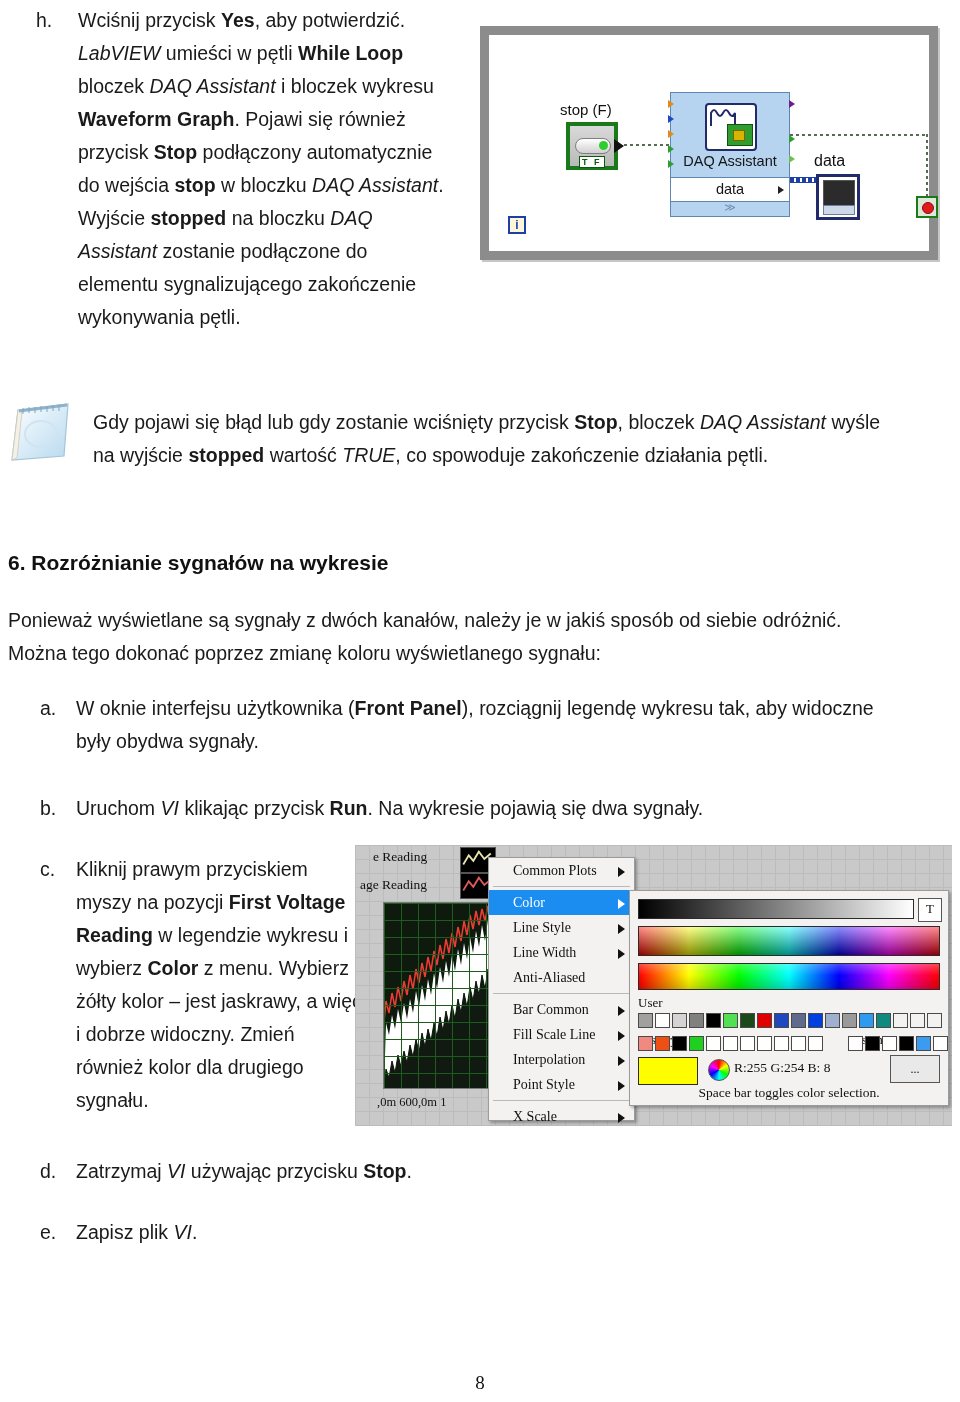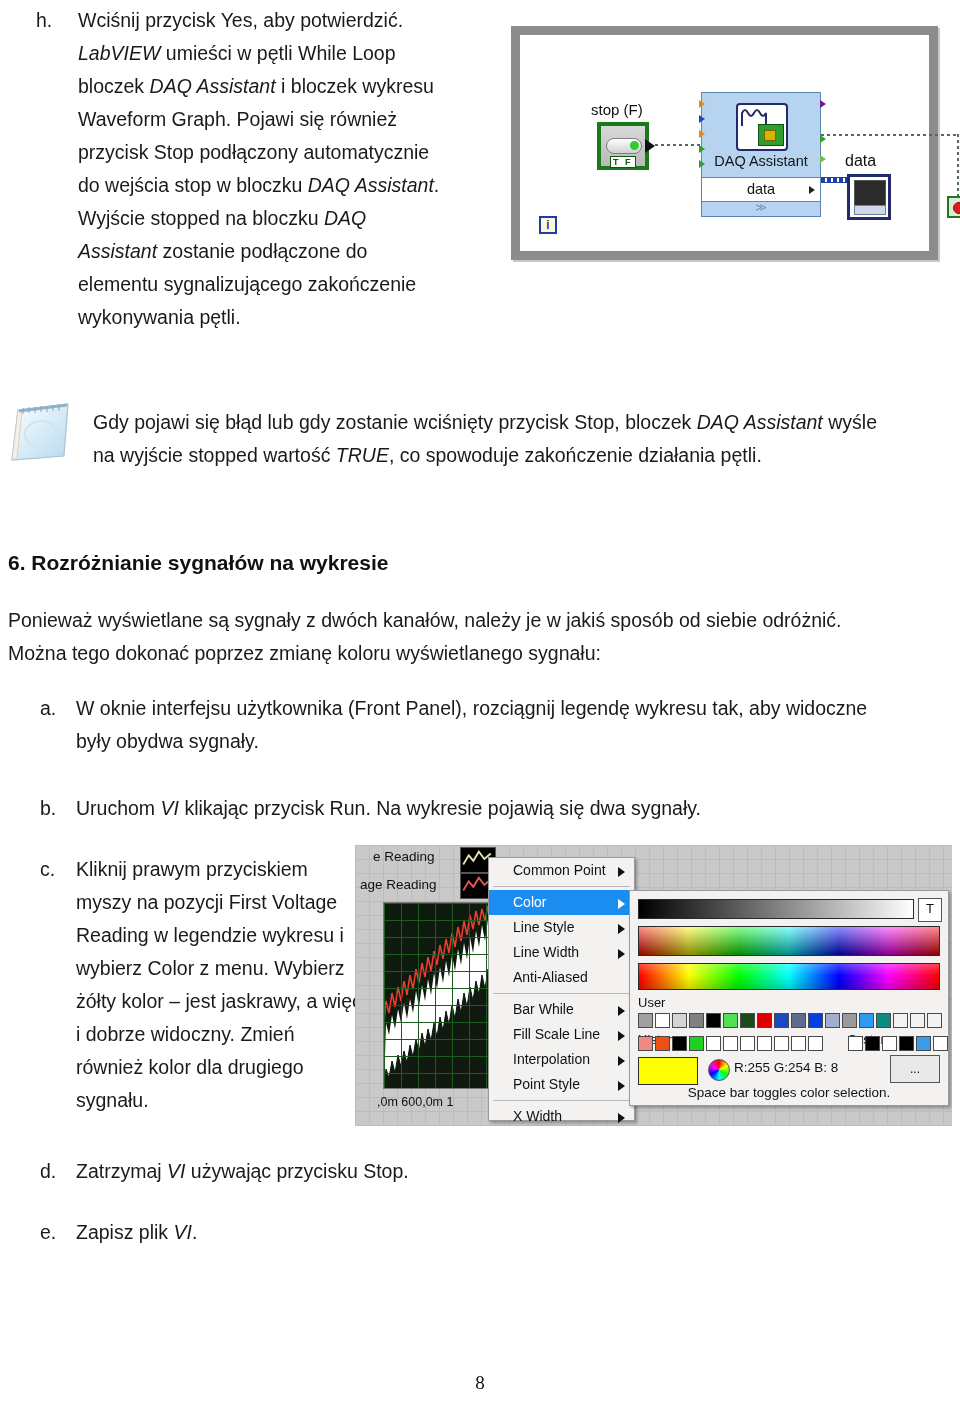--- a/index.html
+++ b/index.html
@@ -14,21 +14,21 @@
     overflow: hidden;
   }
 
   
   .para {
     position: absolute;
     font-size: 19.5px;
     line-height: 33px;
     color: #1a1a1a;
   }
-  .para b { font-weight: normal; }
+  .para b { font-weight: bold; }
   .para i { font-style: italic; }
 
   .marker {
     position: absolute;
     font-size: 19.5px;
     line-height: 33px;
   }
 
   
   #block-h { left: 36px;  top: 4px;  width: 70px; }
@@ -85,21 +85,20 @@
     position: absolute;
     left: 480px; top: 26px;
     width: 458px; height: 234px;
   }
   .lv-loop {
     position: absolute; inset: 0;
     background: #ffffff;
     border: 9px solid #8c8c8c;
     box-sizing: border-box;
     box-shadow: 2px 2px 0 rgba(0,0,0,.22);
-    margin-left: 31px;
   }
   .lv-inner {
     position: absolute;
     left: 9px; top: 9px; right: 9px; bottom: 9px;
     background: #ffffff;
   }
 
   
   #lv-stop-label {
     position: absolute; left: 62px; top: 57px;
@@ -275,21 +274,21 @@
     border-bottom: 1px solid #1f3fa8;
   }
 
   
   #fig-colormenu {
     position: absolute;
     left: 355px; top: 845px;
     width: 597px; height: 281px;
     background: #c8c8c8;
     overflow: hidden;
-    font-family: Liberation Sans, sans-serif;
+    font-family: Liberation Serif, serif;
   }
   #fig-colormenu .grid-bg {
     position: absolute; inset: 0;
     background-color: #c9c9c9;
     background-image:
       repeating-linear-gradient(to right, #bcbcbc 0 1px, transparent 1px 14px),
       repeating-linear-gradient(to bottom, #bcbcbc 0 1px, transparent 1px 14px);
   }
 
   
@@ -541,59 +540,59 @@
     <svg viewBox="0 0 110 185" width="110" height="185" preserveAspectRatio="none">
       <polyline fill="#ffffff" stroke="none" points="0,185 2,120 5,132 8,112 11,126 14,106 17,120 20,100 23,116 26,96 29,110 32,88 35,104 38,82 41,98 44,76 47,92 50,70 53,86 56,64 59,80 62,58 65,74 68,52 71,68 74,46 77,62 80,40 83,56 86,34 89,50 92,28 95,44 98,22 101,38 104,16 107,32 110,12 110,185"></polyline>
       <polyline fill="none" stroke="#ee3b33" stroke-width="1.6" points="0,118 2,98 5,110 8,90 11,104 14,84 17,98 20,78 23,92 26,72 29,86 32,66 35,80 38,60 41,74 44,54 47,68 50,48 53,62 56,42 59,56 62,36 65,50 68,30 71,44 74,24 77,38 80,18 83,32 86,12 89,26 92,8 95,22 98,6 101,18 104,3 107,14 110,2"></polyline>
       <polyline fill="#101a10" stroke="#0a140a" stroke-width="1" points="0,185 2,166 5,175 8,158 11,170 14,152 17,164 20,148 23,160 26,142 29,154 32,136 35,150 38,130 41,144 44,126 47,138 50,120 53,134 56,114 59,128 62,108 65,122 68,102 71,116 74,96 77,110 80,90 83,104 86,84 89,98 92,78 95,92 98,72 101,86 104,66 107,80 110,60 110,185"></polyline>
     </svg>
   </div>
   <div id="cm-xaxis">,0m  600,0m    1</div>
 
   <div id="cm-menu">
     <div class="mi">
-      <span>Common Point</span>
+      <span>Common Plots</span>
       <span class="arr"></span>
     </div>
     <div class="msep"></div>
     <div class="mi sel">
       <span>Color</span>
       <span class="arr"></span>
     </div>
     <div class="mi">
       <span>Line Style</span>
       <span class="arr"></span>
     </div>
     <div class="mi">
       <span>Line Width</span>
       <span class="arr"></span>
     </div>
     <div class="mi">
       <span>Anti-Aliased</span>
     </div>
     <div class="msep"></div>
     <div class="mi">
-      <span>Bar While</span>
+      <span>Bar Common</span>
       <span class="arr"></span>
     </div>
     <div class="mi">
       <span>Fill Scale Line</span>
       <span class="arr"></span>
     </div>
     <div class="mi">
       <span>Interpolation</span>
       <span class="arr"></span>
     </div>
     <div class="mi">
       <span>Point Style</span>
       <span class="arr"></span>
     </div>
     <div class="msep"></div>
     <div class="mi">
-      <span>X Width</span>
+      <span>X Scale</span>
       <span class="arr"></span>
     </div>
 
   </div>
 
   <div id="cm-picker">
     <div class="ramp" id="ramp-gray"></div>
     <div id="btn-T">T</div>
     <div class="ramp" id="ramp-muted"></div>
     <div class="ramp" id="ramp-bright"></div>

